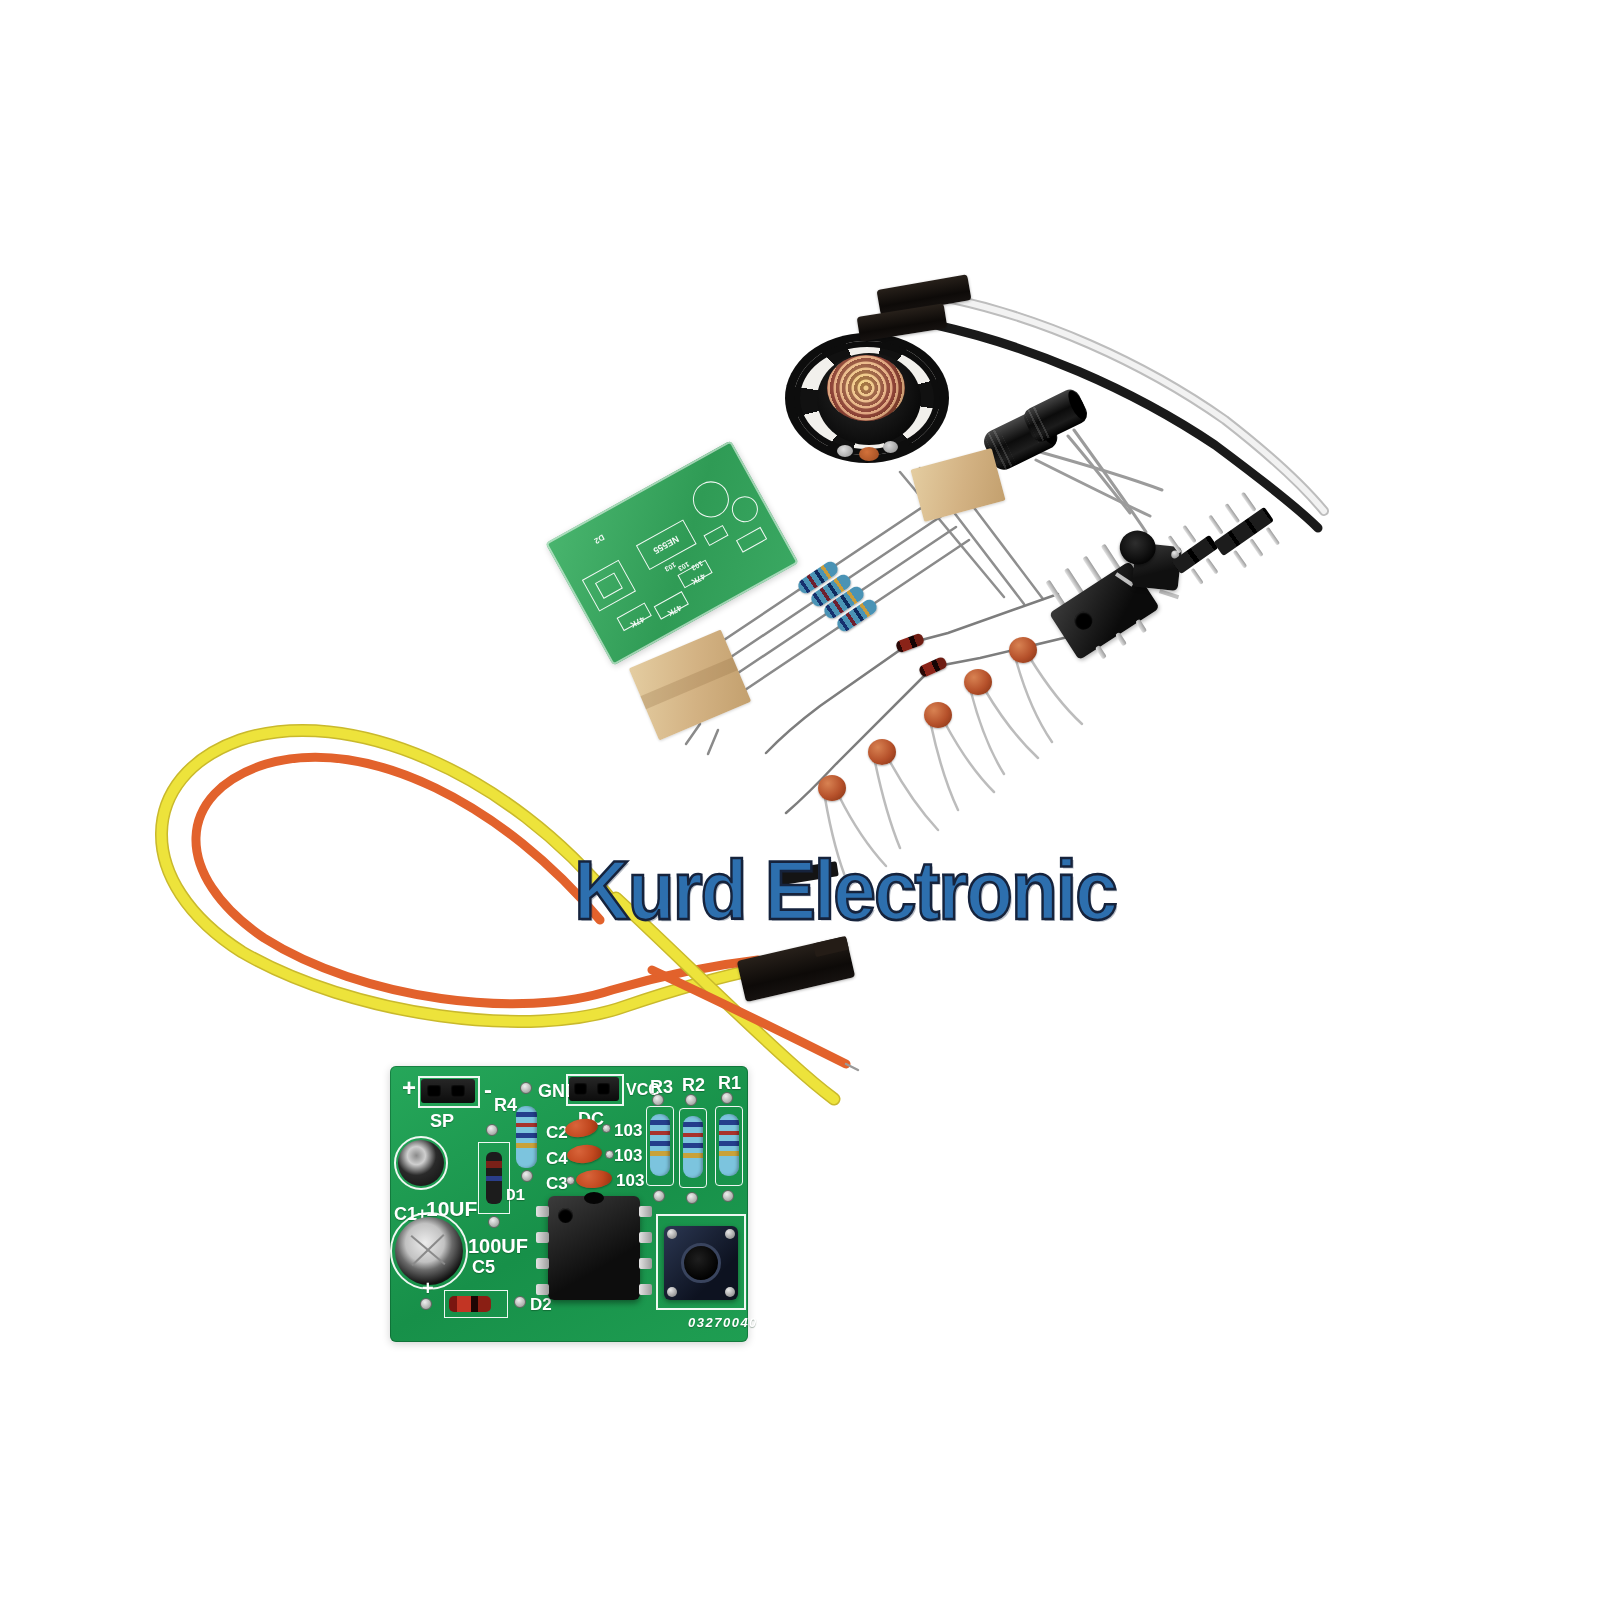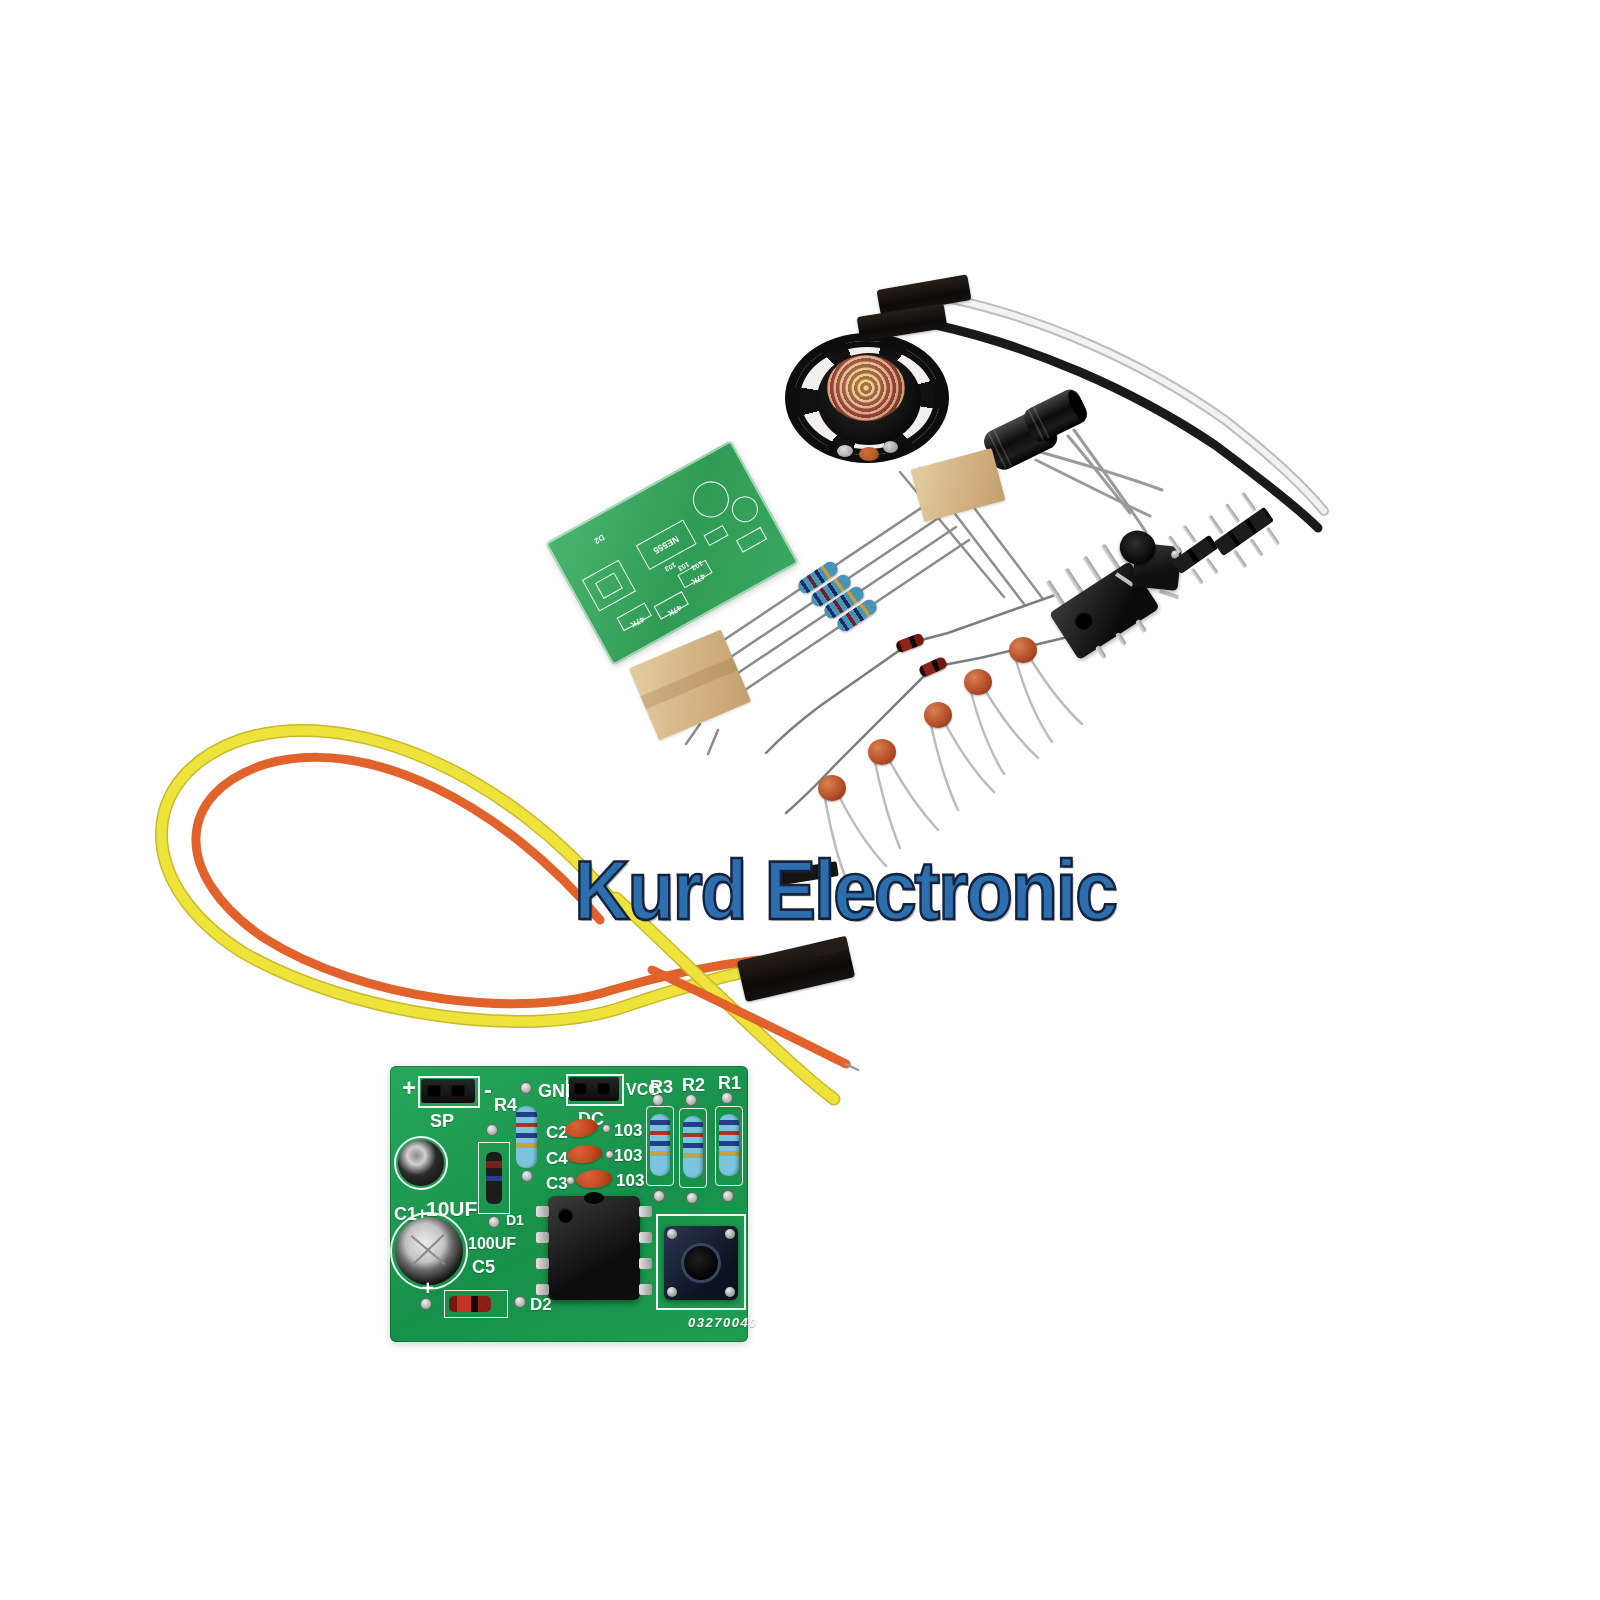--- a/index.html
+++ b/index.html
@@ -305,28 +305,28 @@
     <div class="abs" style="left:8px;top:74px;width:46px;height:46px;border-radius:50%;
          background:radial-gradient(circle at 40% 34%,#8a8a8a 0%,#cfcfcf 22%,#2a2a2a 48%,#0d0d0d 100%);"></div>
     <span class="lbl" style="left:4px;top:139px;font-size:18px;">C1+</span>
     <span class="lbl" style="left:36px;top:132px;font-size:21px;">10UF</span>
 
     <div class="pad" style="left:96px;top:58px;width:12px;height:12px;"></div>
     <div class="silk" style="left:88px;top:76px;width:32px;height:72px;border-width:1.5px;"></div>
     <div class="abs" style="left:96px;top:86px;width:16px;height:52px;border-radius:6px;
          background:linear-gradient(180deg,#1c1c1c 0 18%,#7a2018 18% 30%,#1c1c1c 30% 46%,#2a3e8a 46% 56%,#1c1c1c 56% 100%);"></div>
     <div class="pad" style="left:98px;top:150px;width:12px;height:12px;"></div>
-    <span class="lbl" style="left:116px;top:147px;font-size:14px;">D1</span>
+    <span class="lbl" style="left:116px;top:122px;font-size:16px;font-family:Liberation Mono, monospace;">D1</span>
 
     <div class="silk" style="left:0px;top:146px;width:78px;height:78px;border-radius:50%;"></div>
     <div class="abs" style="left:5px;top:151px;width:68px;height:68px;border-radius:50%;
          background:radial-gradient(circle at 44% 38%,#ececec 0%,#c2c2c2 34%,#6a6a6a 48%,#141414 72%,#000 100%);"></div>
     <div class="abs" style="left:16px;top:183px;width:44px;height:2px;background:#8a8a8a;transform:rotate(40deg);"></div>
     <div class="abs" style="left:16px;top:183px;width:44px;height:2px;background:#8a8a8a;transform:rotate(-44deg);"></div>
-    <span class="lbl" style="left:78px;top:170px;font-size:16px;">100UF</span>
+    <span class="lbl" style="left:78px;top:170px;font-size:20px;">100UF</span>
     <span class="lbl" style="left:82px;top:192px;font-size:18px;">C5</span>
     <span class="lbl" style="left:32px;top:212px;font-size:20px;">+</span>
 
     <div class="pad" style="left:30px;top:232px;width:12px;height:12px;"></div>
     <div class="silk" style="left:54px;top:224px;width:64px;height:28px;border-width:1.5px;"></div>
     <div class="abs" style="left:59px;top:230px;width:42px;height:16px;border-radius:5px;
          background:linear-gradient(90deg,#7a1610 0 20%,#c23524 20% 52%,#1c0604 52% 68%,#8a1f14 68% 100%);"></div>
     <div class="pad" style="left:124px;top:230px;width:12px;height:12px;"></div>
     <span class="lbl" style="left:140px;top:230px;font-size:17px;">D2</span>
 

